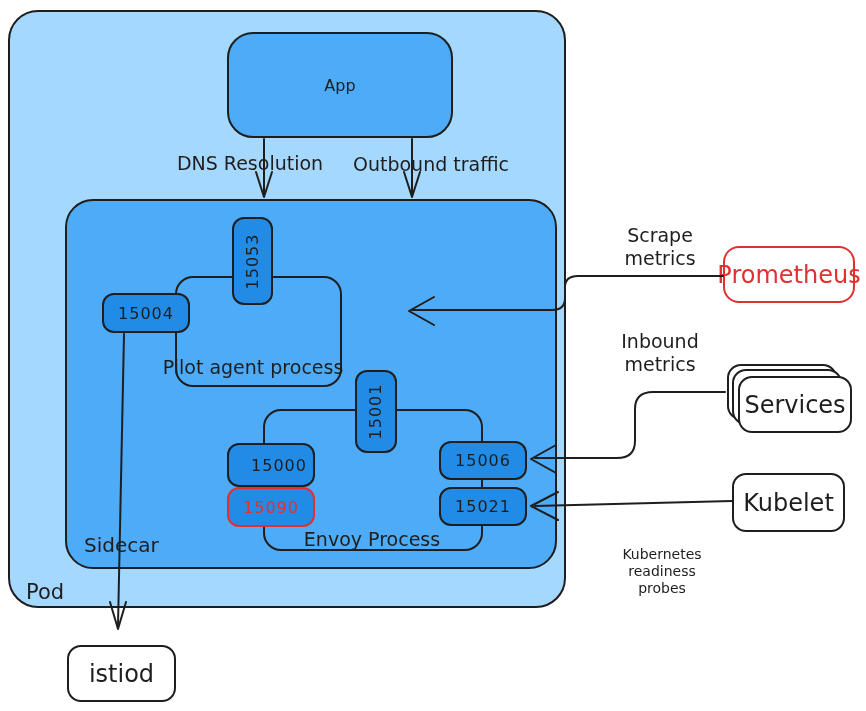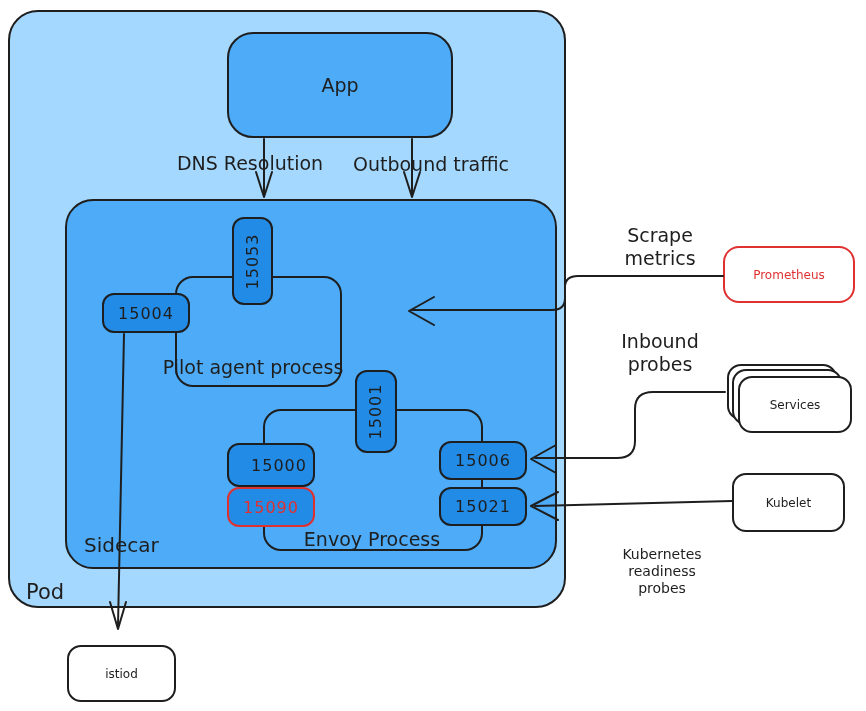--- a/index.html
+++ b/index.html
@@ -13,26 +13,26 @@
   .group-rect{background:transparent;border:2px solid var(--stroke);border-radius:18px;z-index:1;}
   .port{
     background:var(--port);border:2px solid var(--stroke);border-radius:12px;
     display:flex;align-items:center;justify-content:center;
     font-size:16px;z-index:2;letter-spacing:1px;
   }
   .port.red{border-color:var(--red);color:var(--red);border-width:2.5px;}
   .port.vertical span{transform:rotate(-90deg);white-space:nowrap;display:block;}
   .white-node{
     background:#ffffff;border:2px solid var(--stroke);border-radius:14px;
-    display:flex;align-items:center;justify-content:center;font-size:12px;z-index:2;
+    display:flex;align-items:center;justify-content:center;font-size:24px;z-index:2;
   }
   .white-node.red{border-color:var(--red);color:var(--red);border-radius:16px;}
   .lbl{z-index:2;white-space:pre-line;line-height:1.22;}
   .lbl.center{text-align:center;}
-  .app-label{display:flex;align-items:center;justify-content:center;font-size:19px;}
+  .app-label{display:flex;align-items:center;justify-content:center;font-size:16px;}
   #wires{position:absolute;left:0;top:0;z-index:3;pointer-events:none;}
   #wires path{stroke:var(--stroke);stroke-width:2;fill:none;stroke-linecap:round;stroke-linejoin:round;}
   .stack-card{background:#ffffff;border:2px solid var(--stroke);border-radius:14px;}
 </style>
 </head>
 <body>
 
 <div id="canvas">
 
   <div class="abs pod" style="left:8px;top:10px;width:558px;height:598px;border:2px solid var(--stroke);"></div>
@@ -73,21 +73,21 @@
   <div class="abs port" style="left:439px;top:441px;width:88px;height:39px;">
     <span>15006</span>
   </div>
   <div class="abs port" style="left:439px;top:487px;width:88px;height:39px;">
     <span>15021</span>
   </div>
 
   <div class="abs lbl center" style="left:608px;top:224px;width:104px;font-size:19px;">Scrape
 metrics</div>
   <div class="abs lbl center" style="left:608px;top:330px;width:104px;font-size:19px;">Inbound
-probes</div>
+metrics</div>
   <div class="abs lbl center" style="left:598px;top:546px;width:128px;font-size:14px;">Kubernetes
 readiness
 probes</div>
 
   <div class="abs white-node red" style="left:723px;top:246px;width:132px;height:57px;">
     <span>Prometheus</span>
   </div>
 
   <div class="abs" style="left:0;top:0;width:0;height:0;">
     <div class="abs stack-card" style="left:727px;top:364px;width:110px;height:56px;z-index:2;"></div>

